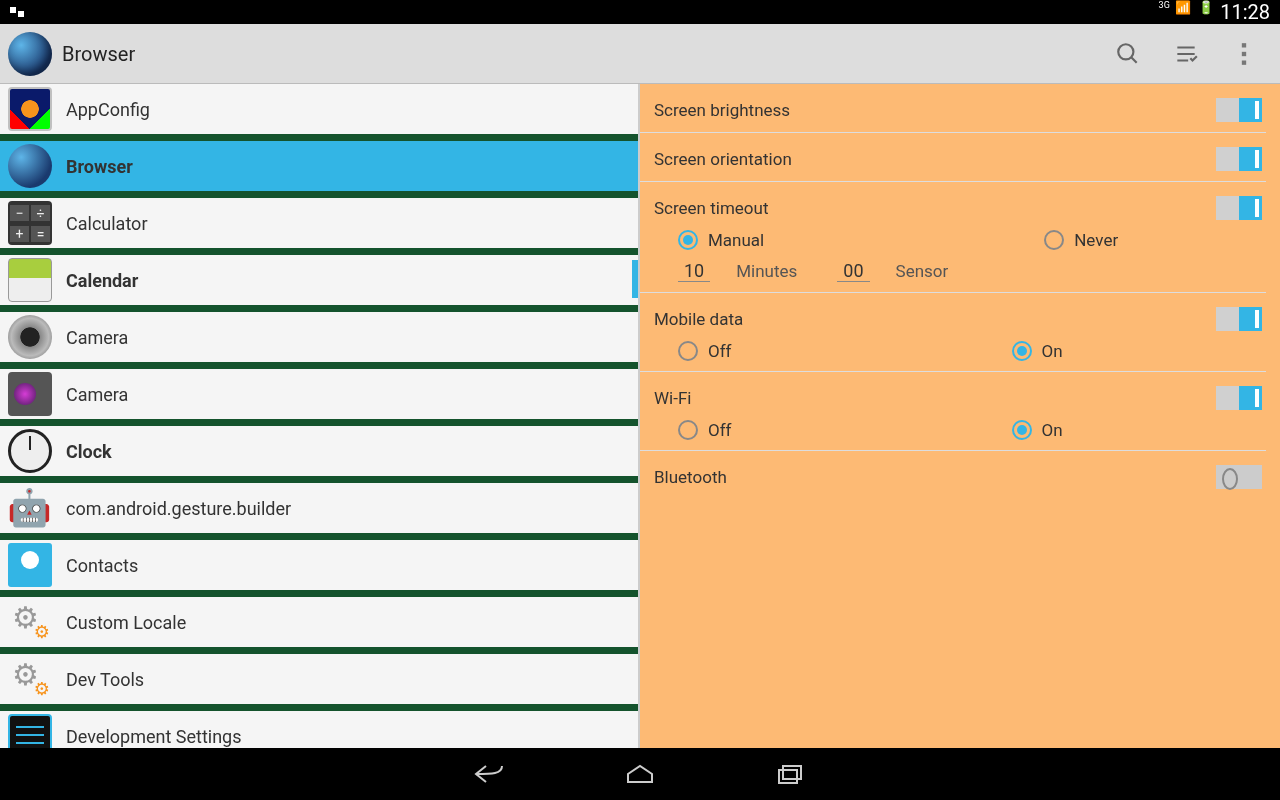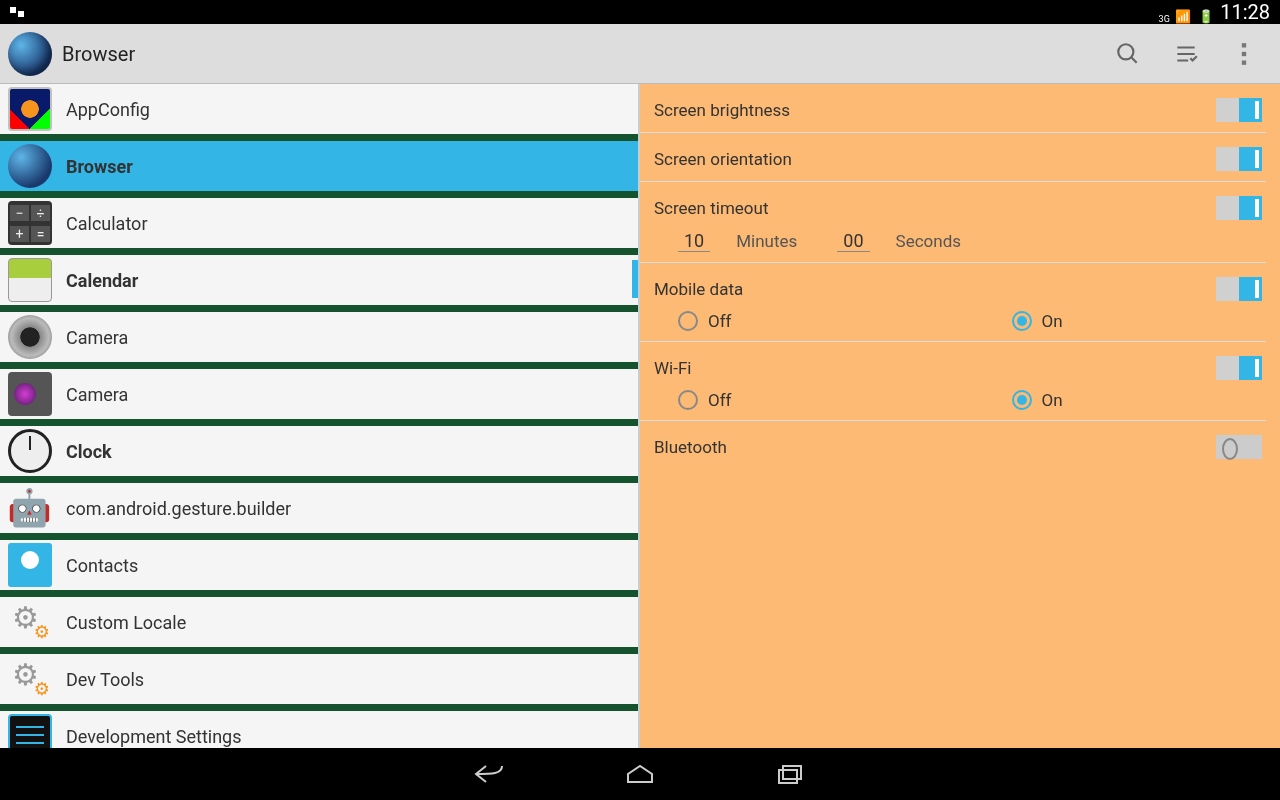--- a/index.html
+++ b/index.html
@@ -1,19 +1,19 @@
 <!DOCTYPE html>
 <html><head>
 <meta charset="utf-8">
 <style>
 *{box-sizing:border-box;margin:0;padding:0;font-family:Roboto,Arial,sans-serif}
 html,body{width:1280px;height:800px;overflow:hidden;background:#fff}
 .statusbar{height:24px;background:#000;color:#fff;display:flex;align-items:center;justify-content:space-between;padding:0 10px;font-size:13px}
 .sb-left{display:flex;align-items:center;gap:4px}
-.sb-right{display:flex;align-items:flex-end;gap:6px}
+.sb-right{display:flex;align-items:flex-start;gap:6px}
 .bb-logo{width:18px;height:14px;position:relative}
 .bb-logo::before{content:"";position:absolute;width:6px;height:6px;background:#fff;left:0;top:2px}
 .bb-logo::after{content:"";position:absolute;width:6px;height:6px;background:#fff;left:8px;top:6px}
 .actionbar{height:60px;background:#dddddd;display:flex;align-items:center;padding:0 8px;border-bottom:1px solid #bbb}
 .ab-icon{width:44px;height:44px;border-radius:50%;background:radial-gradient(circle at 30% 30%,#5eb5e8,#1a3a6e 70%);margin-right:10px;box-shadow:inset -4px -4px 8px rgba(0,0,0,.4)}
 .ab-title{font-size:20px;color:#222;flex:1}
 .ab-actions{display:flex;gap:30px;align-items:center;padding-right:14px}
 .ab-action{width:28px;height:28px;display:flex;align-items:center;justify-content:center;color:#555;cursor:pointer}
 .content{display:flex;height:664px;background:#f5f5f5}
 .leftpane{width:640px;overflow-y:auto;background:#f5f5f5;border-right:2px solid #ccc;position:relative}
@@ -183,25 +183,35 @@
         <span class="setting-label">Screen orientation</span>
         <div class="togglesw on"></div>
       </div>
     </div>
 
     <div class="setting-block">
       <div class="setting-row">
         <span class="setting-label">Screen timeout</span>
         <div class="togglesw on"></div>
       </div>
+      <div class="radio-row">
+        <div class="radio-item">
+          <div class="radio-circle checked"></div>
+          <span class="radio-label">Manual</span>
+        </div>
+        <div class="radio-item">
+          <div class="radio-circle"></div>
+          <span class="radio-label">Never</span>
+        </div>
+      </div>
       <div class="time-row">
         <span class="time-val">10</span>
         <span class="time-unit">Minutes</span>
         <span class="time-val">00</span>
-        <span class="time-unit">Seconds</span>
+        <span class="time-unit">Sensor</span>
       </div>
     </div>
 
 
     <div class="setting-block">
       <div class="setting-row">
         <span class="setting-label">Mobile data</span>
         <div class="togglesw on"></div>
       </div>
       <div class="radio-row">

